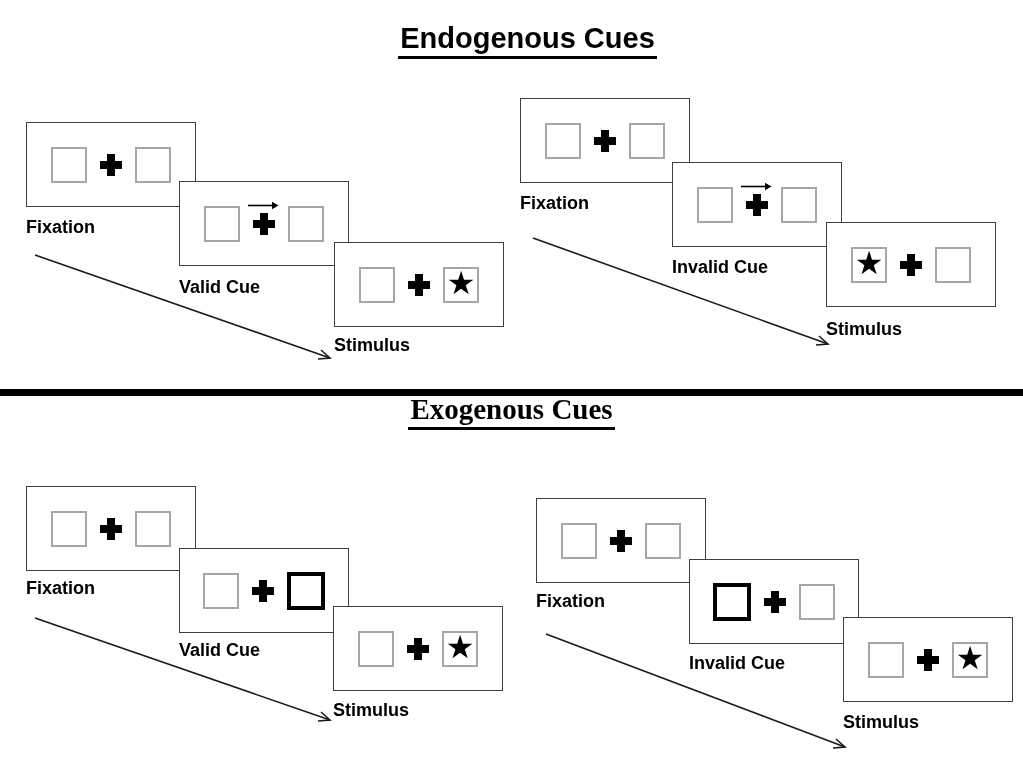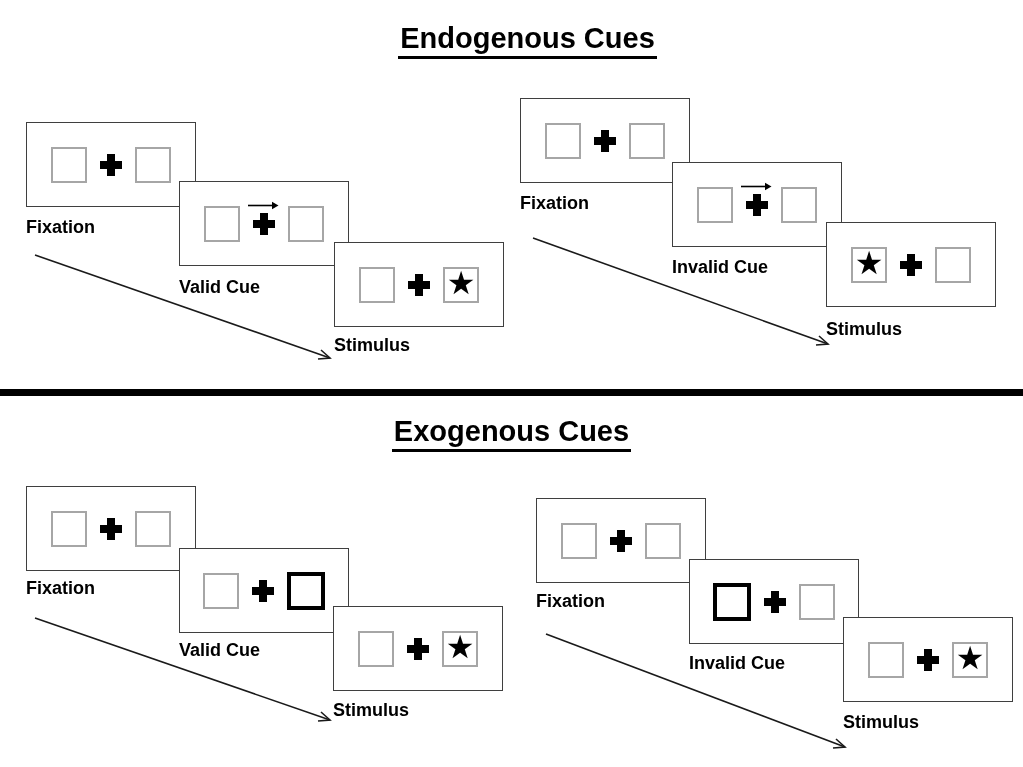--- a/index.html
+++ b/index.html
@@ -127,21 +127,21 @@
   </div>
   <div class="panel-label" style="left:826px;top:319px;">Stimulus</div>
 
   <svg class="seq-arrow" style="left:528px;top:232px;" width="310" height="120" viewBox="0 0 310 120">
     <line x1="5" y1="6" x2="300" y2="112" stroke="#1a1a1a" stroke-width="1.6"></line>
     <polyline points="291,104 300,112 288,113" fill="none" stroke="#1a1a1a" stroke-width="1.6"></polyline>
   </svg>
 
   <div class="divider"></div>
 
-  <div class="section-title" style="top:415px;">
+  <div class="section-title" style="top:393px;font-family:Liberation Serif, serif;">
     <span class="u">Exogenous Cues</span>
   </div>
 
   <div class="panel z1" style="left:26px;top:486px;">
     <div class="sq"></div>
     <div class="plus-wrap">
       <div class="plus"></div>
     </div>
     <div class="sq"></div>
   </div>

